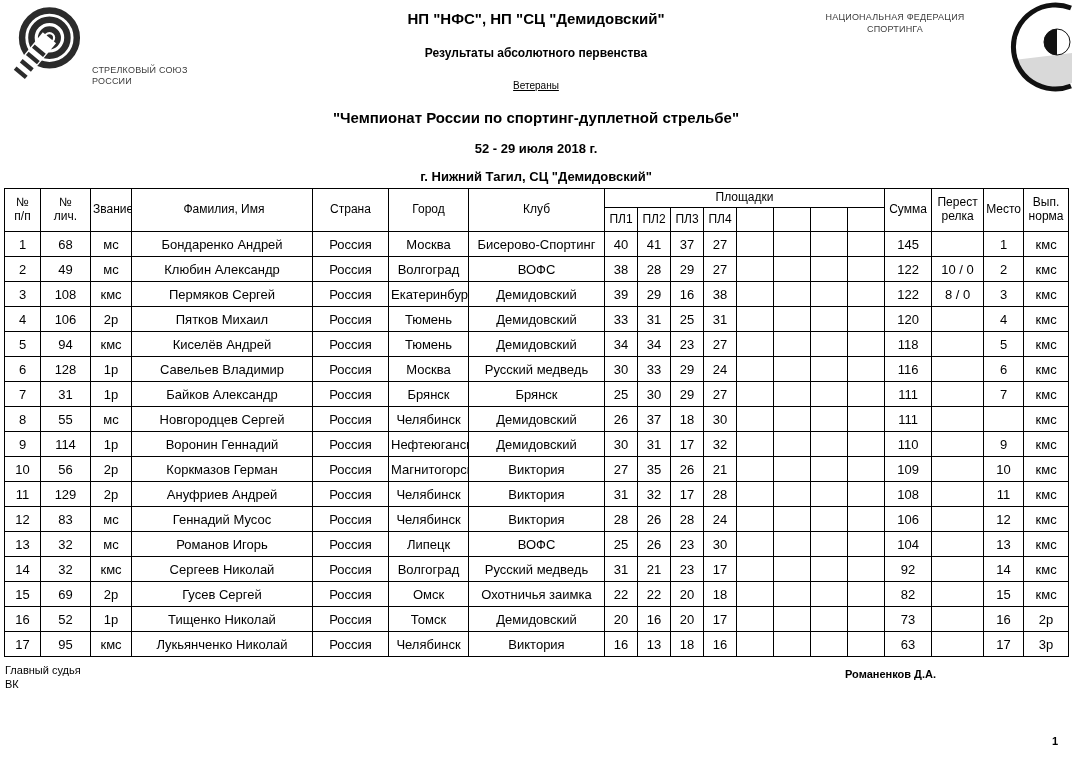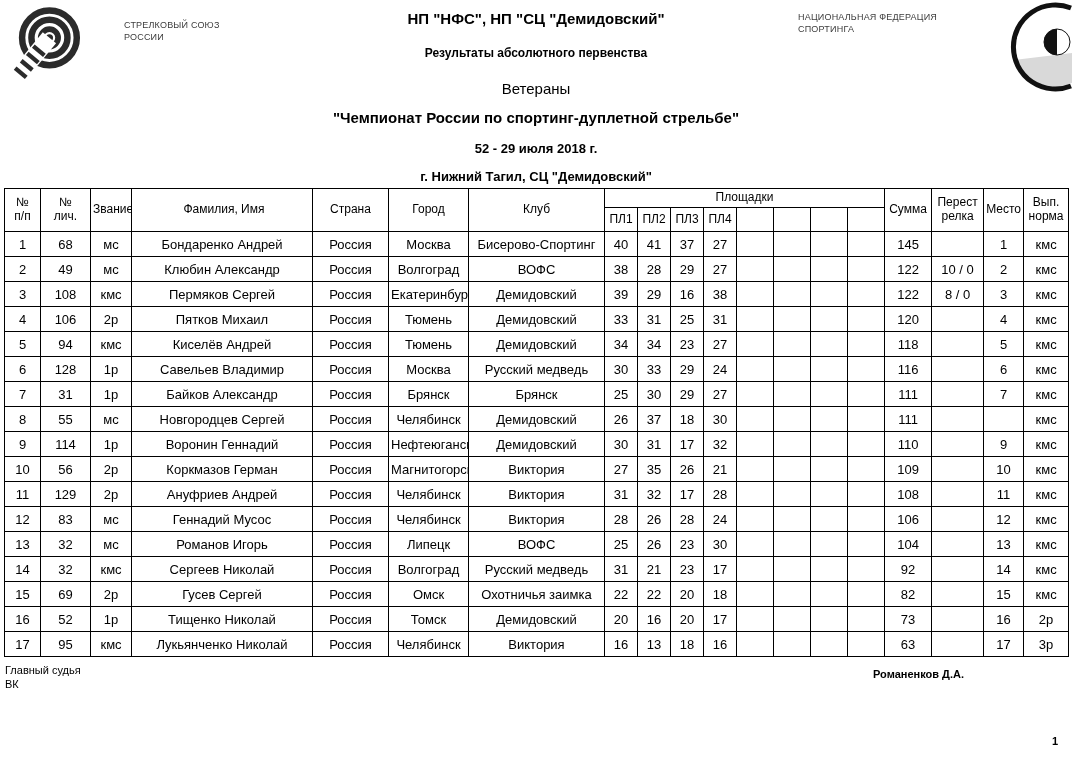--- a/index.html
+++ b/index.html
@@ -1,30 +1,30 @@
 <!DOCTYPE html>
 <html><head>
 <meta charset="utf-8">
 <style>
   html,body{margin:0;padding:0;}
   body{
     width:1072px;height:758px;background:#ffffff;color:#000;
     font-family:"Liberation Sans", sans-serif;position:relative;overflow:hidden;
   }
   
-  .org-left{position:absolute;left:12px;top:6px;display:flex;align-items:flex-start;gap:32px;}
+  .org-left{position:absolute;left:12px;top:6px;display:flex;align-items:flex-end;}
   .org-left .org-text{margin-left:8px;margin-top:14px;font-size:9px;line-height:1.3;
     letter-spacing:.2px;color:#3c3c3c;white-space:pre-line;}
-  .org-right-text{position:absolute;left:798px;top:12px;width:158px;text-align:left;
+  .org-right-text{position:absolute;left:816px;top:12px;width:158px;text-align:center;
     font-size:9px;line-height:1.3;letter-spacing:.2px;color:#3c3c3c;white-space:pre-line;}
   .logo-right{position:absolute;left:993px;top:2px;}
   .title{position:absolute;left:0;width:100%;text-align:center;}
   .t1{top:10px;font-size:15px;font-weight:bold;}
   .t2{top:46px;font-size:12px;font-weight:bold;}
-  .t3{top:80px;font-size:15px;font-weight:normal;}
+  .t3{top:80px;font-size:10px;font-weight:normal;text-decoration:underline;}
   .t4{top:109px;font-size:15px;font-weight:bold;}
   .t5{top:141px;font-size:13px;font-weight:bold;}
   .t6{top:169px;font-size:13px;font-weight:bold;}
   
   table.results{
     position:absolute;left:4px;top:188px;width:1064px;
     border-collapse:collapse;table-layout:fixed;
   }
   table.results th, table.results td{
     border:1px solid #000;padding:0 2px;text-align:center;vertical-align:middle;
@@ -37,21 +37,21 @@
   table.results tbody tr{height:25px;}
   td.left{text-align:left;padding-left:6px;}
   
   col.c-n{width:36px}col.c-id{width:50px}col.c-rank{width:41px}col.c-name{width:181px}
   col.c-country{width:76px}col.c-city{width:80px}col.c-club{width:136px}
   col.c-pl{width:33px}col.c-x{width:37px}
   col.c-sum{width:47px}col.c-so{width:52px}col.c-place{width:40px}col.c-norm{width:45px}
   
   .judge{position:absolute;left:5px;top:664px;font-size:11px;font-weight:normal;
     line-height:1.25;white-space:pre-line;}
-  .judge-name{position:absolute;left:845px;top:668px;font-size:11px;font-weight:bold;margin-left:28px;}
+  .judge-name{position:absolute;left:845px;top:668px;font-size:11px;font-weight:bold;}
   .page-num{position:absolute;left:1052px;top:735px;font-size:11px;font-weight:bold;}
 </style>
 </head>
 <body>
 
 <div class="org-left">
   <span>
     <svg width="72" height="78" viewBox="0 0 100 108" aria-hidden="true">
       <g fill="none" stroke="#2b2b2b">
         <circle cx="52" cy="44" r="38" stroke-width="9"></circle>

